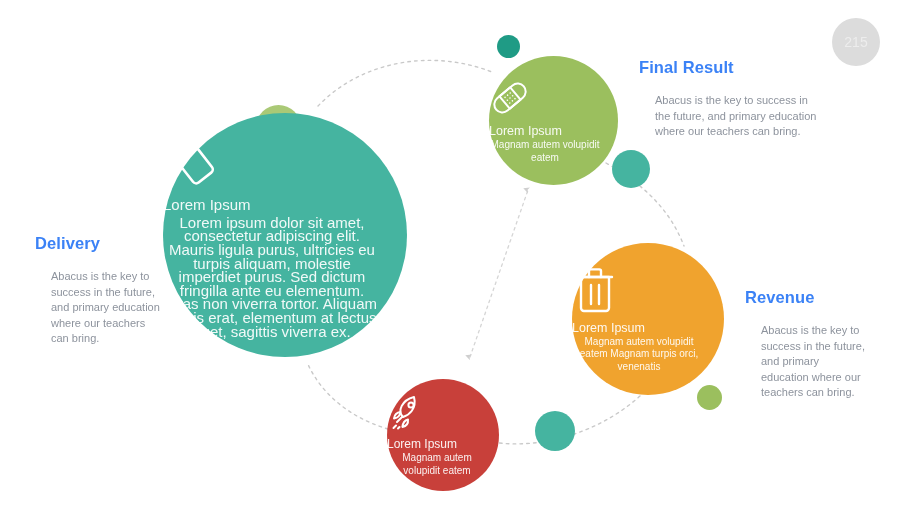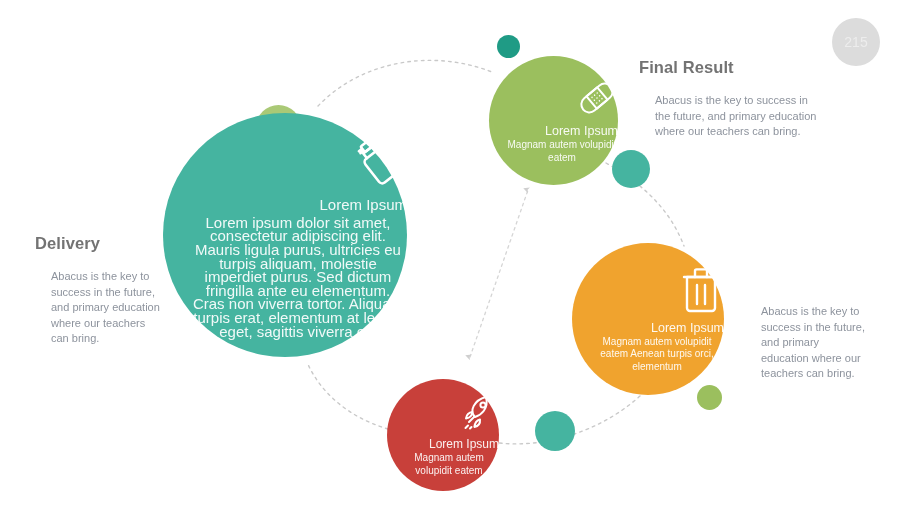--- a/index.html
+++ b/index.html
@@ -32,21 +32,21 @@
     border-radius: 50%;
   }
 
   
   .bubble {
     position: absolute;
     border-radius: 50%;
     box-sizing: border-box;
     display: flex;
     flex-direction: column;
-    align-items: flex-end;
+    align-items: flex-start;
     justify-content: center;
     text-align: center;
     color: #ffffff;
   }
   .bubble .b-icon {
     display: block;
     line-height: 0;
   }
   .bubble .b-title {
     font-weight: 400;
@@ -92,21 +92,21 @@
     width: 112px; height: 112px;
     background: #c8403a;
   }
   #bubble-launch .b-icon { margin-bottom: 4px; }
   #bubble-launch .b-title { font-size: 12px; margin-bottom: 1px; }
   #bubble-launch .b-body  { font-size: 10px; line-height: 12.5px; width: 100px; }
 
   
   .caption { position: absolute; }
   .caption .c-title {
-    color: #737373;
+    color: #3b82f6;
     font-size: 16.5px;
     font-weight: bold;
     margin: 0 0 4px 0;
     letter-spacing: 0.1px;
   }
   .caption .c-body {
     color: #8d939d;
     font-size: 11px;
     line-height: 15.5px;
     margin: 16px;
@@ -203,21 +203,21 @@
       <svg width="46" height="50" viewBox="0 0 46 50" xmlns="http://www.w3.org/2000/svg">
         <g fill="none" stroke="#ffffff" stroke-width="2.4" stroke-linejoin="round" stroke-linecap="round">
           <path d="M9 12 h28 v31 a3 3 0 0 1 -3 3 h-22 a3 3 0 0 1 -3 -3 z"></path>
           <path d="M6 12 h34"></path>
           <path d="M17 12 V6 a1.6 1.6 0 0 1 1.6 -1.6 h8.8 A1.6 1.6 0 0 1 29 6 v6"></path>
           <path d="M19 20 v19 M27 20 v19"></path>
         </g>
       </svg>
     </span>
     <div class="b-title">Lorem Ipsum</div>
-    <div class="b-body">Magnam autem volupidit eatem Aenean turpis orci, elementum</div>
+    <div class="b-body">Magnam autem volupidit eatem Magnam turpis orci, venenatis</div>
   </div>
 
   <div class="bubble" id="bubble-launch">
     <span class="b-icon">
       <svg width="40" height="40" viewBox="0 0 40 40" xmlns="http://www.w3.org/2000/svg">
         <g fill="none" stroke="#ffffff" stroke-width="2" stroke-linejoin="round" stroke-linecap="round">
           <path d="M16 24 C10 18, 15 7, 27 4 C30 16, 22 22, 16 24 Z"></path>
           <circle cx="24" cy="12" r="2.6"></circle>
           <path d="M15.5 23.5 l-5.5 5.5"></path>
           <path d="M13.5 19 c-4 0.4 -6 3 -6.5 6.5 3.5 -0.5 6 -2.5 6.5 -6.5 Z"></path>
@@ -234,20 +234,21 @@
     <h2 class="c-title">Delivery</h2>
     <p class="c-body">Abacus is the key to success in the future, and primary education where our teachers can bring.</p>
   </div>
 
   <div class="caption" id="caption-final">
     <h2 class="c-title">Final Result</h2>
     <p class="c-body">Abacus is the key to success in the future, and primary education where our teachers can bring.</p>
   </div>
 
   <div class="caption" id="caption-revenue">
+    <h2 class="c-title">Revenue</h2>
     <p class="c-body">Abacus is the key to success in the future, and primary education where our teachers can bring.</p>
   </div>
 
   <div id="page-badge">
     <span>215</span>
   </div>
 
 </div>
 
 </body></html>

